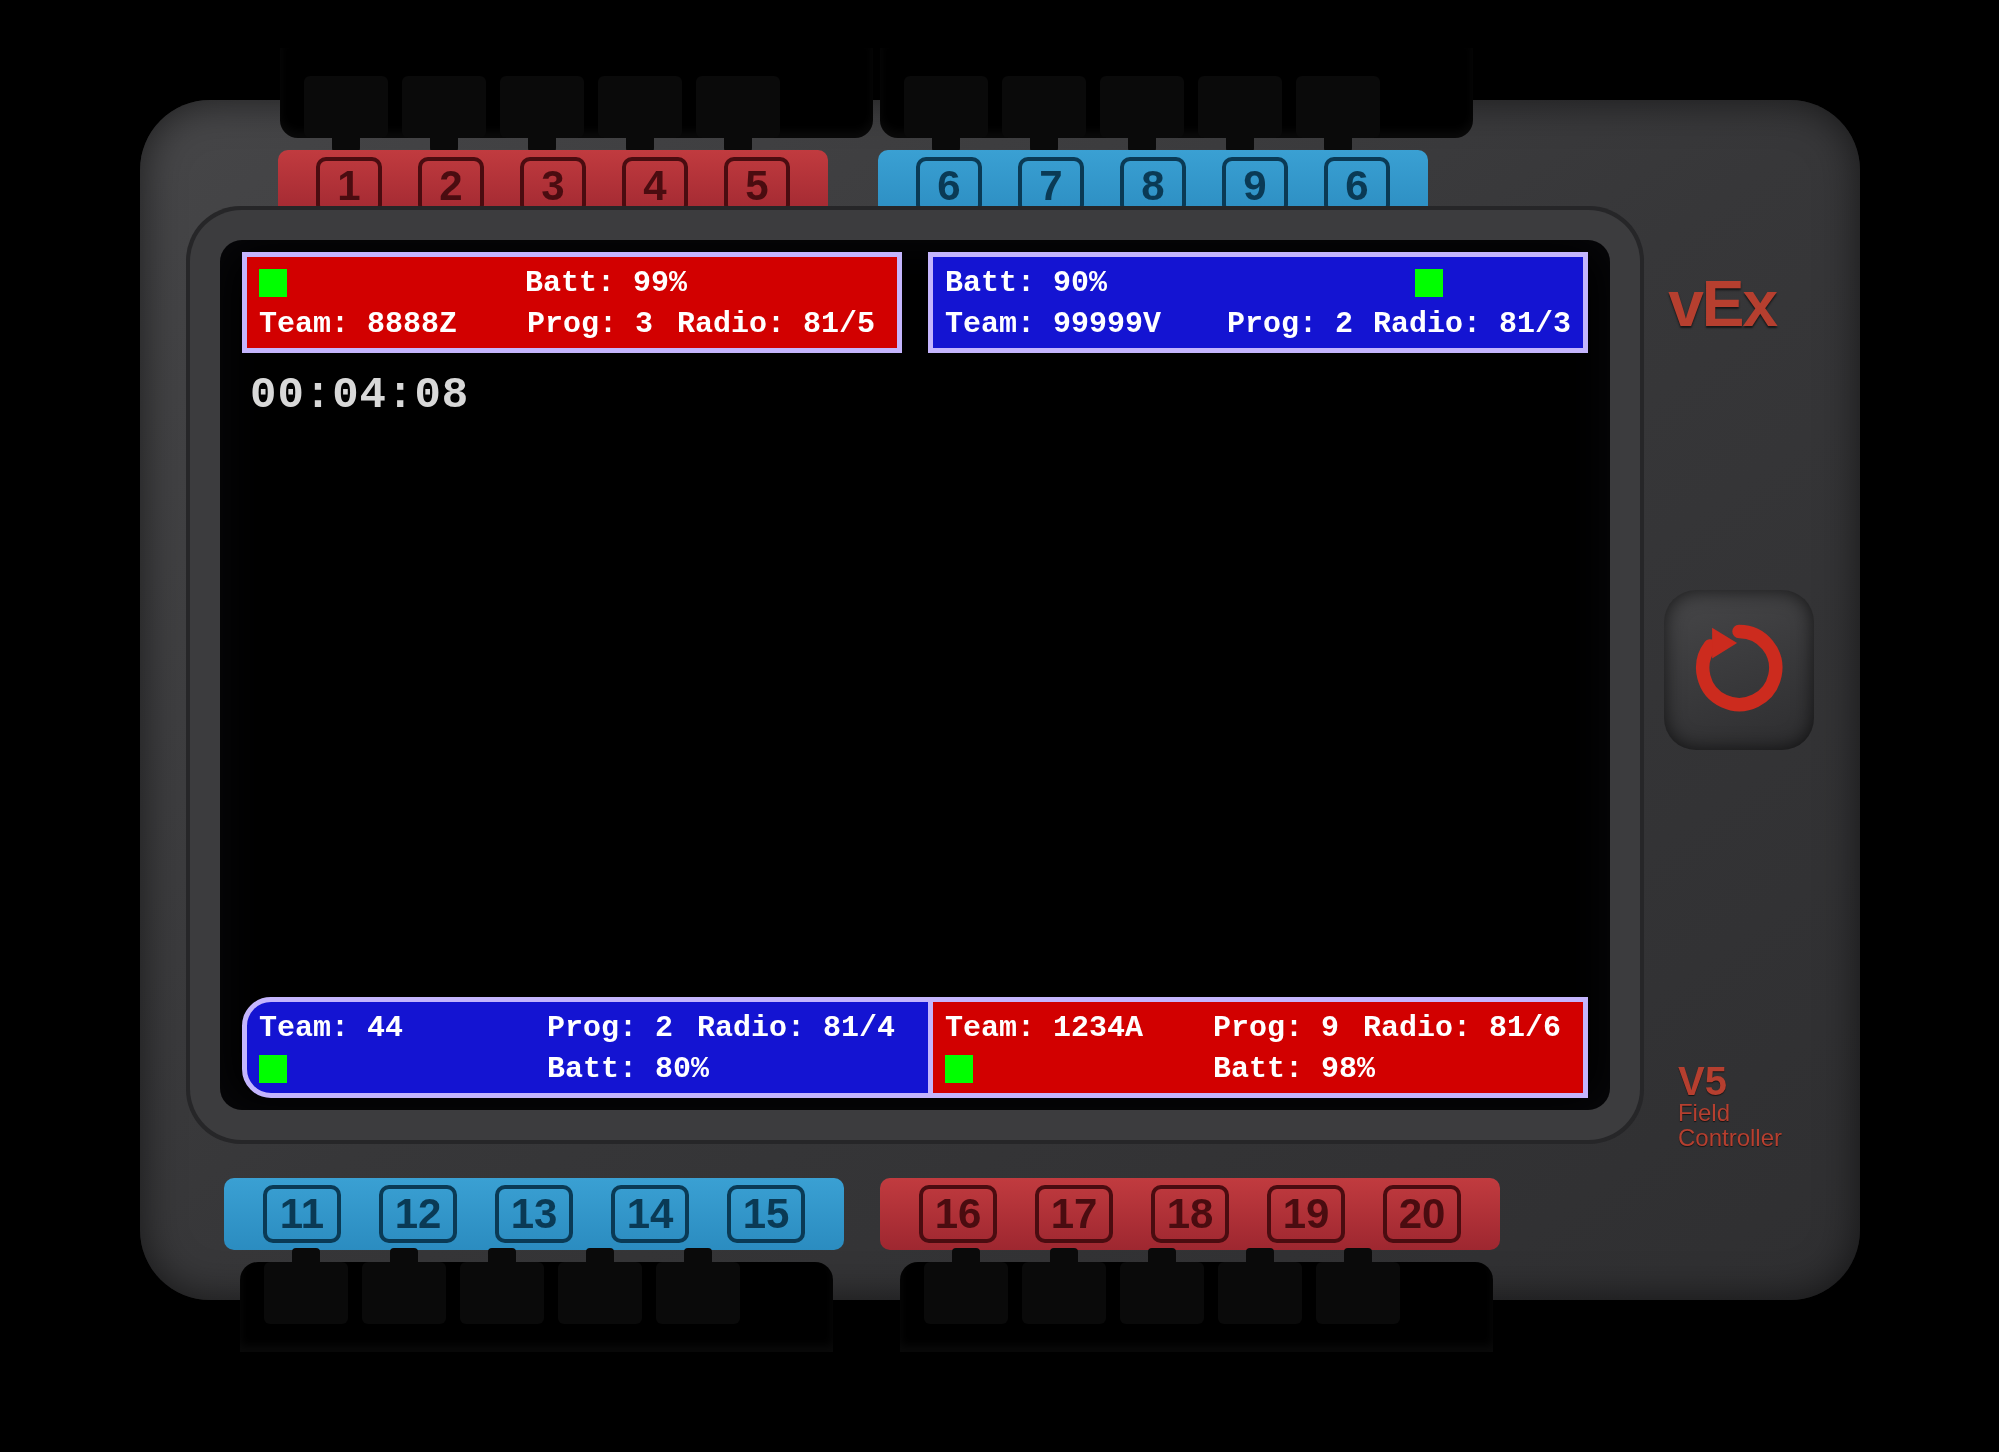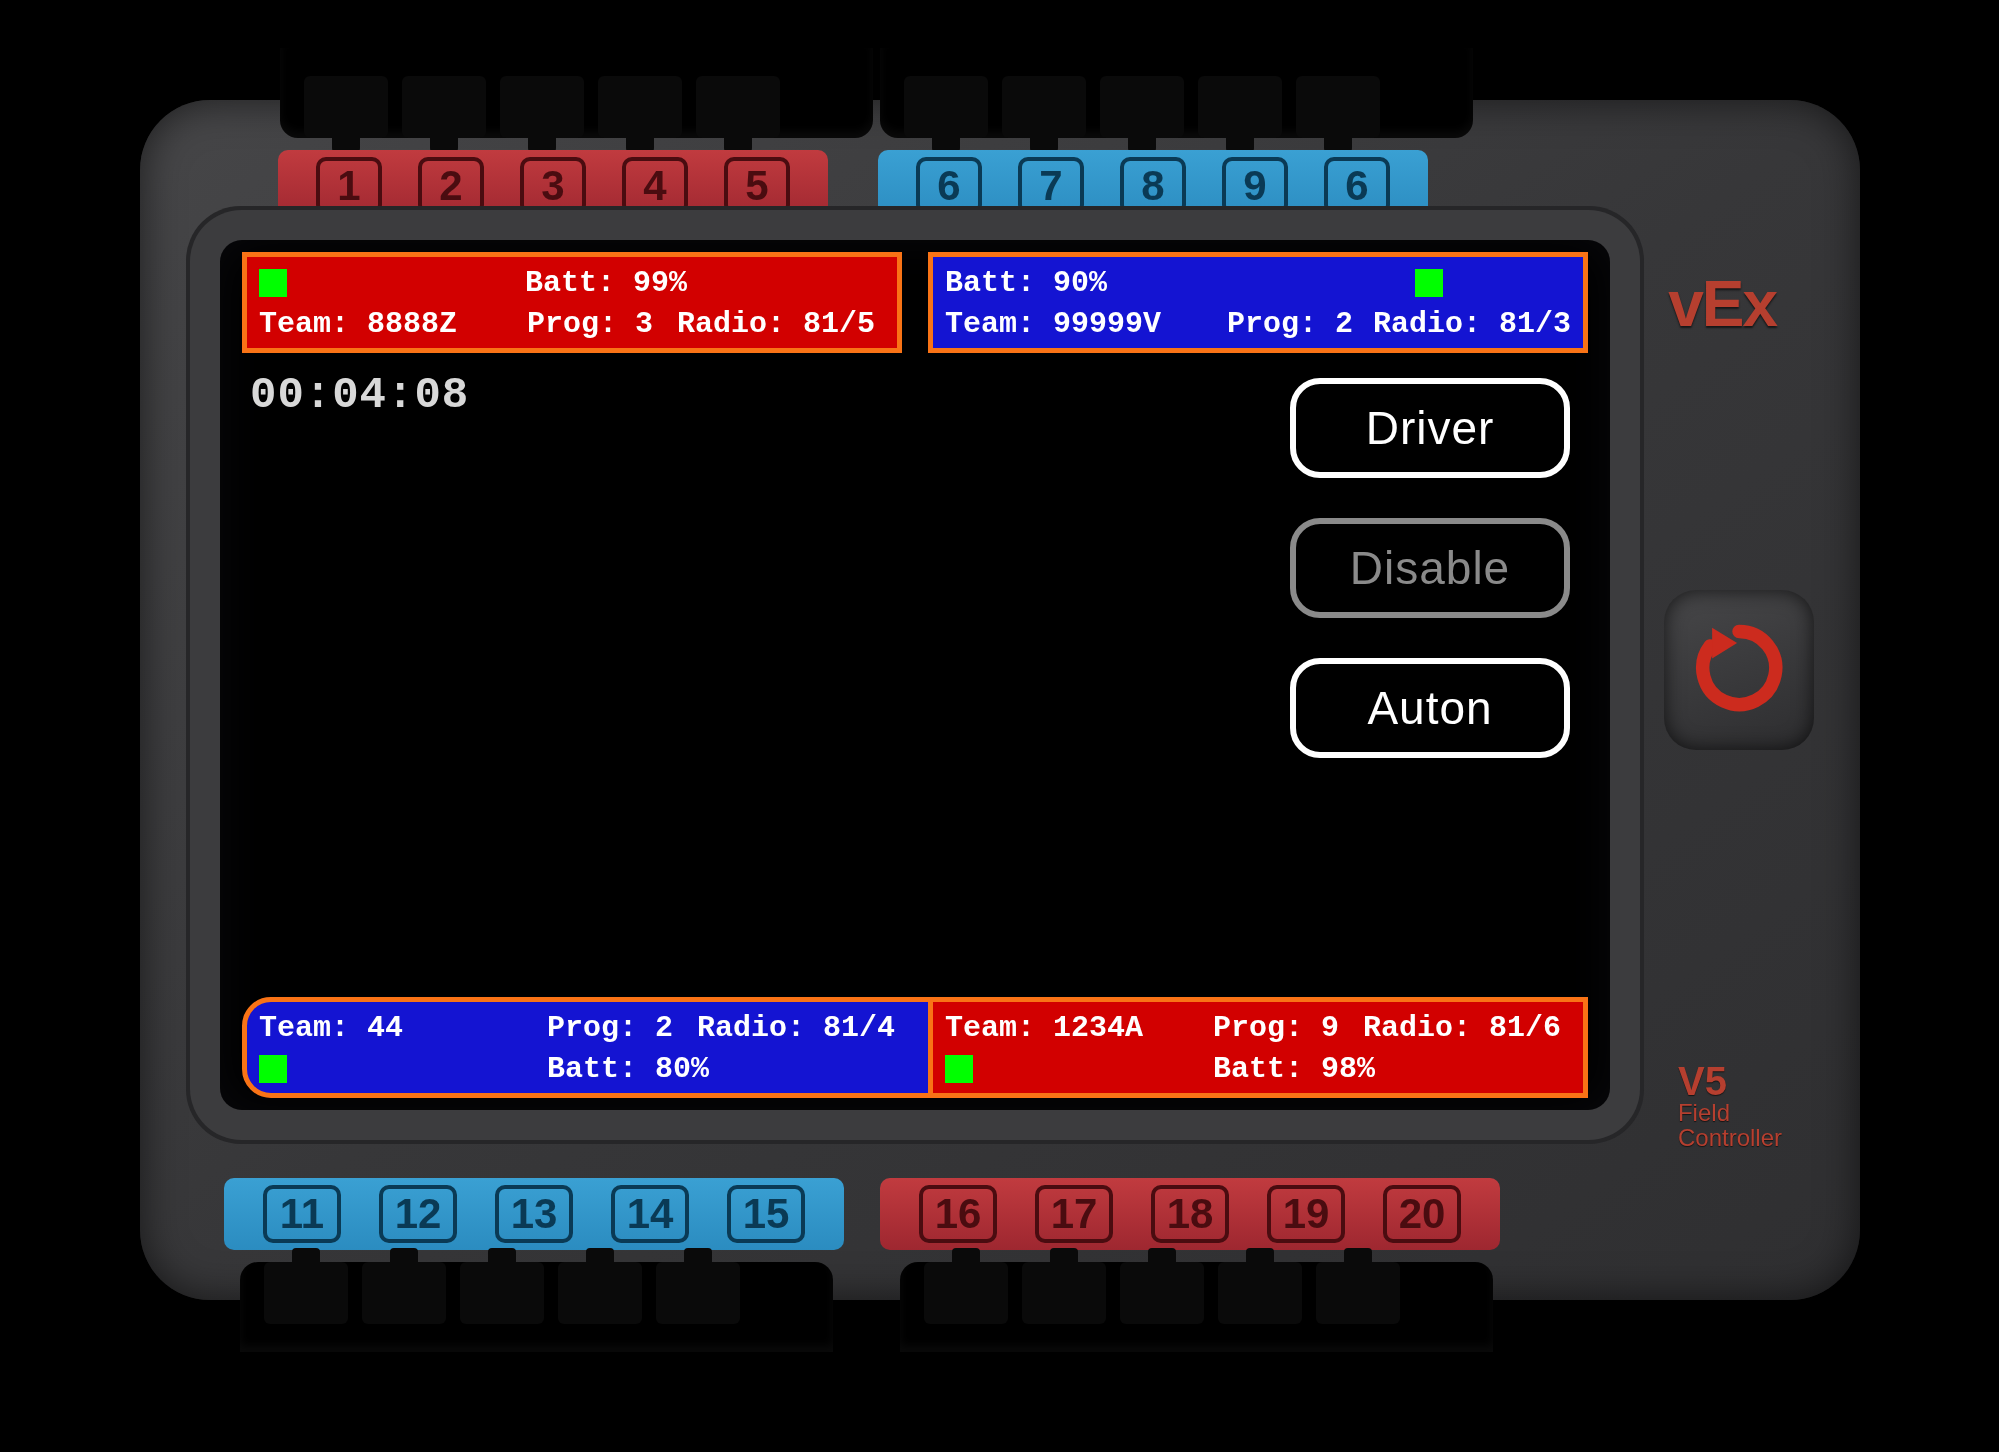--- a/index.html
+++ b/index.html
@@ -132,21 +132,21 @@
     box-shadow:
       0 0 0 30px #3c3c3e,
       0 0 0 34px #262628,
       inset 0 0 50px rgba(30,30,40,.3);
     font-family:"Courier New",monospace;
     color:#fff;
     overflow:hidden;
   }
   .team-box{
     position:absolute;
-    border:5px solid #f97316;
+    border:5px solid #c4b5fd;
     box-sizing:border-box;
     font-size:30px;
     font-weight:bold;
     color:#fff;
     padding:6px 12px 4px 12px;
     line-height:1.35;
     white-space:nowrap;
   }
   .team-box.red  { background:#d20000; }
   .team-box.blue { background:#1414d2; }
@@ -269,25 +269,20 @@
         </div>
         <div class="row">
           <span style="width:290px;display:inline-block;">Team: 99999V</span>
           <span style="width:150px;display:inline-block;">Prog: 2</span>
           <span>Radio: 81/3</span>
         </div>
       </div>
 
       <div class="timer">00:04:08</div>
 
-      <div class="btn-col">
-        <div class="mode-btn on">Driver</div>
-        <div class="mode-btn off">Disable</div>
-        <div class="mode-btn on">Auton</div>
-      </div>
 
       <div class="team-box blue" style="left:22px; bottom:12px; width:776px;border-radius:29px;">
         <div class="row">
           <span style="width:288px;display:inline-block;">Team: 44</span>
           <span style="width:150px;display:inline-block;">Prog: 2</span>
           <span>Radio: 81/4</span>
         </div>
         <div class="row">
           <span class="sq"></span>
           <span style="width:242px;display:inline-block;"></span>

